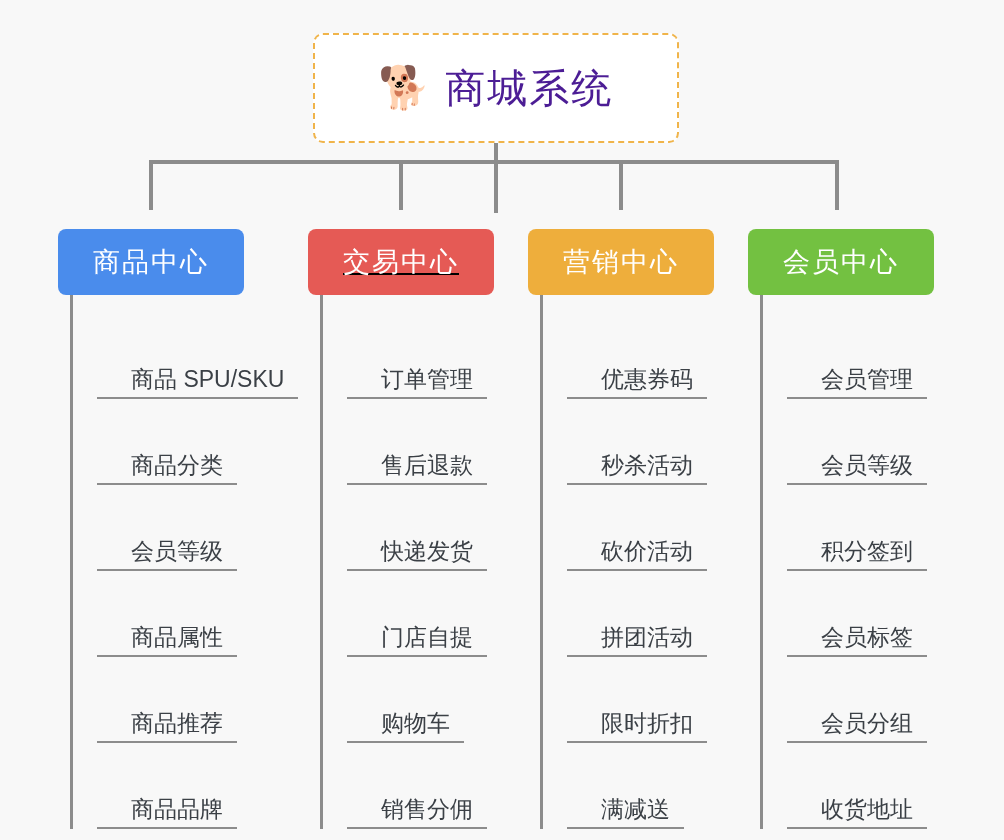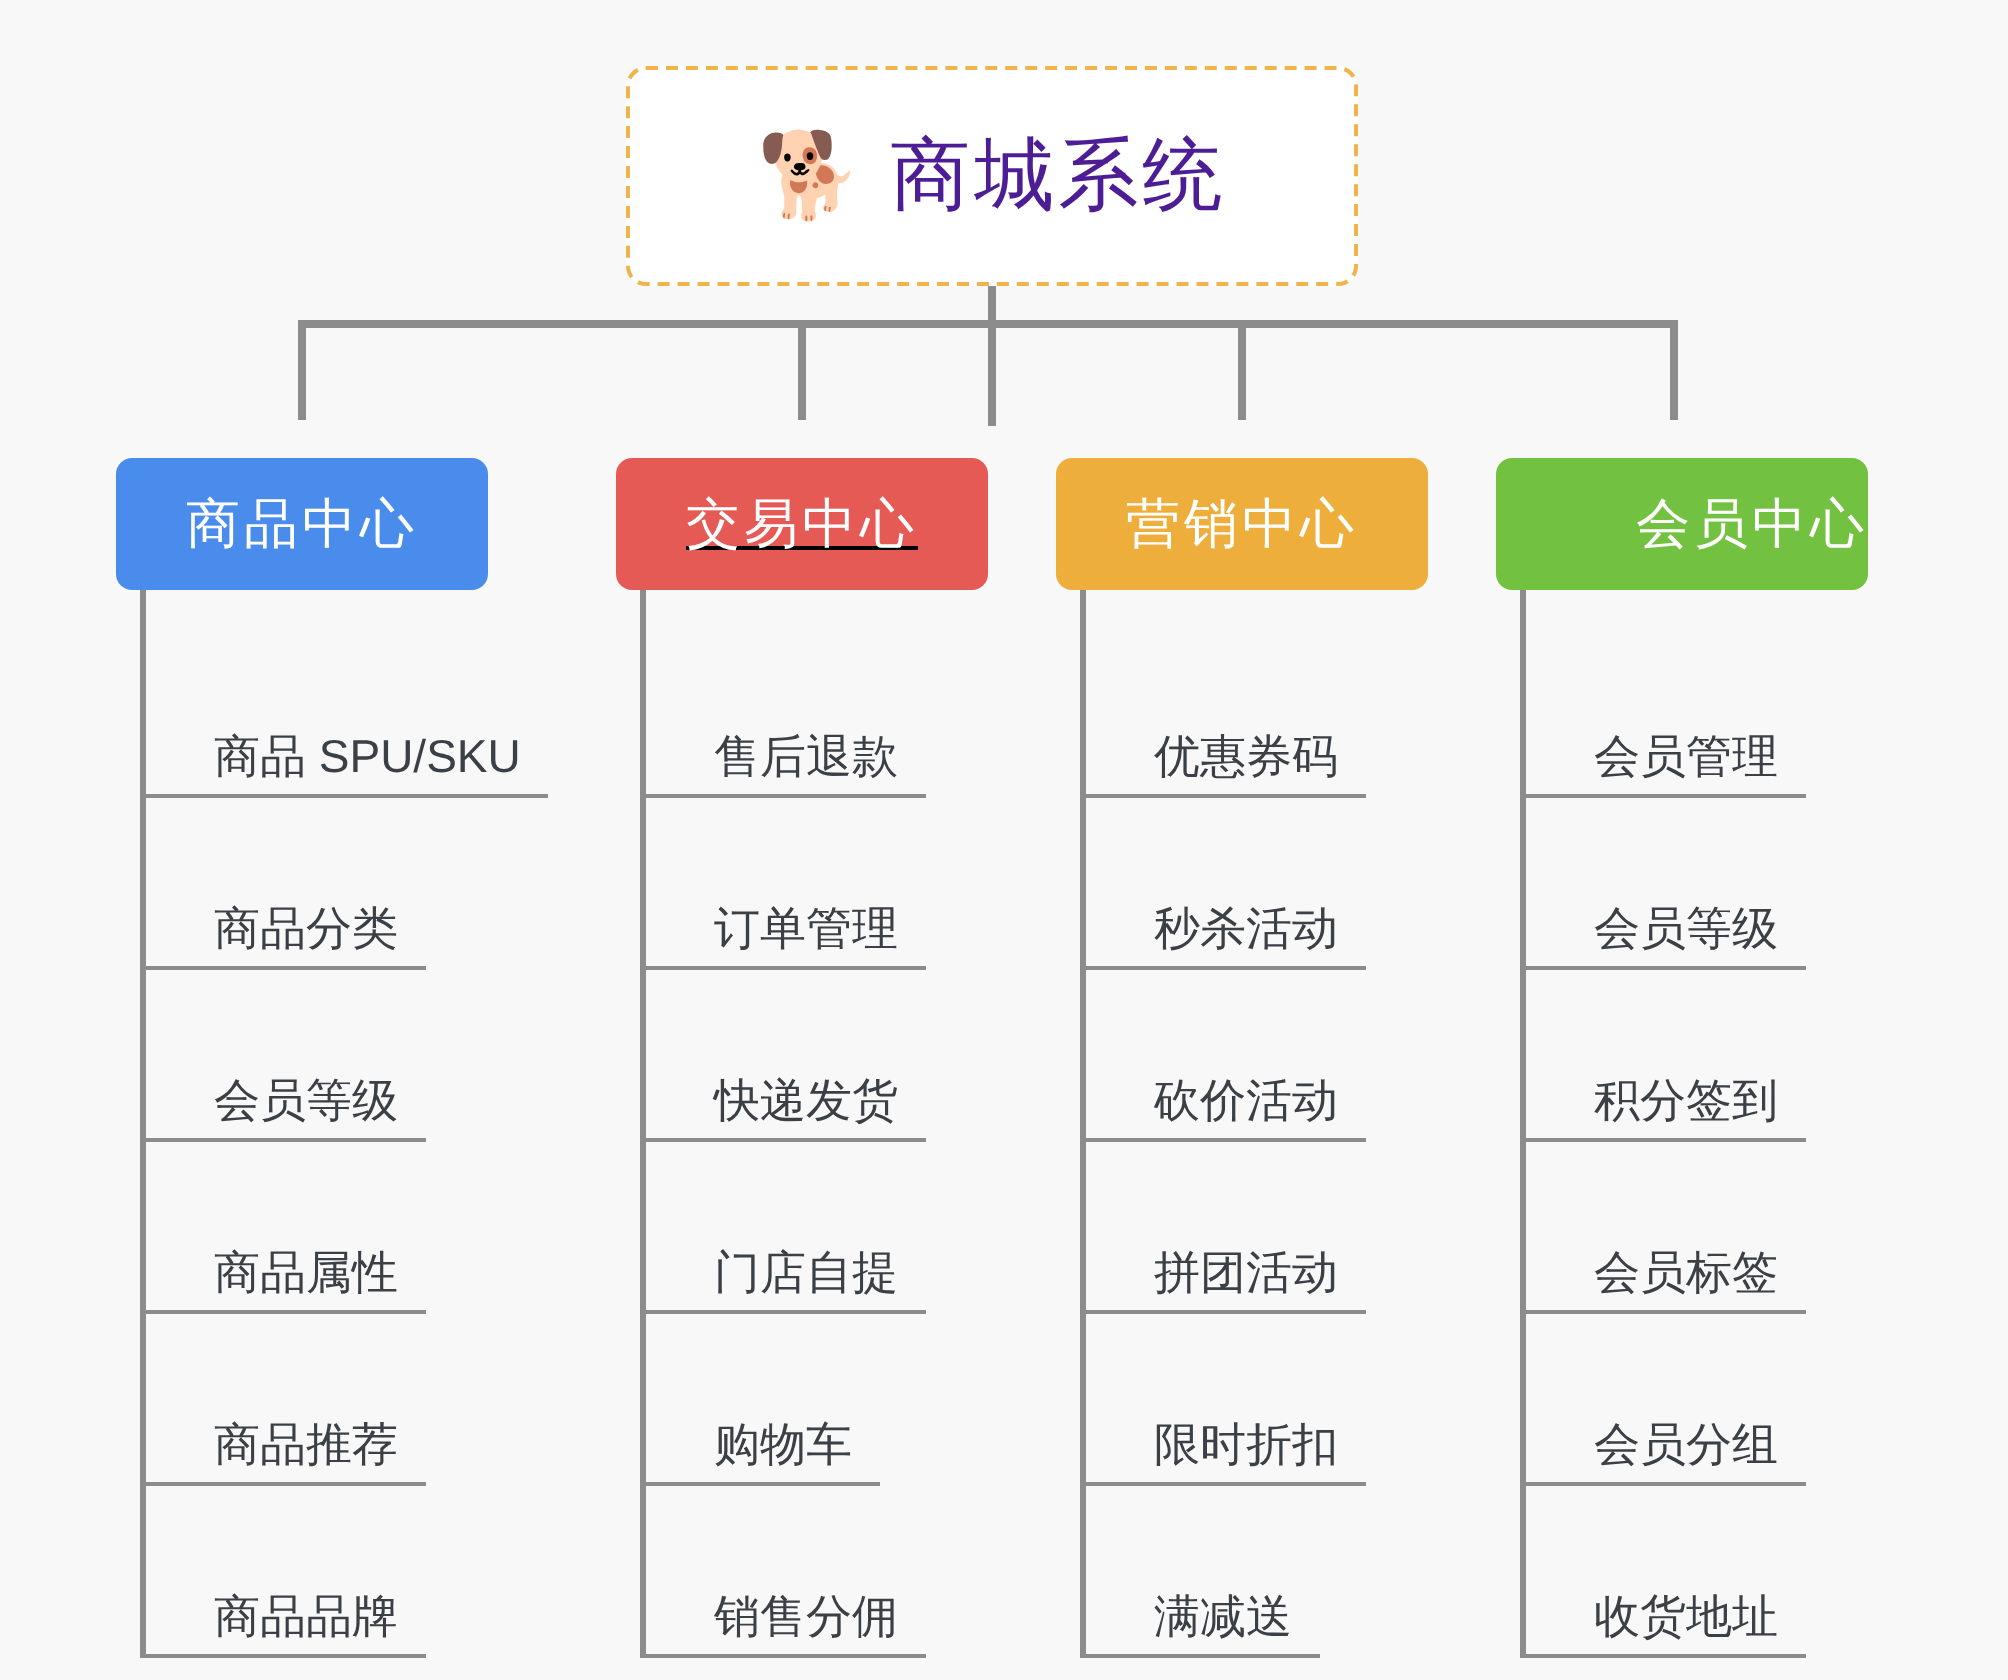--- a/index.html
+++ b/index.html
@@ -85,20 +85,21 @@
     line-height: 1;
     white-space: nowrap;
   }
 
   
   .leaf-stack {
     position: relative;
     margin-left: 12px;
     border-left: 3px solid #8c8c8c;
     padding-top: 18px;
+    padding-left: 24px;
   }
   .leaf-item {
     position: relative;
     height: 86px;
     display: flex;
     align-items: flex-end;
     box-sizing: border-box;
   }
   .leaf-inner {
     display: inline-block;
@@ -154,24 +155,24 @@
         </div>
     </div>
   </div>
 
   <div class="column col-2">
     <div class="cat-box" style="background:#e55a55;text-decoration:underline;">
       <span class="cat-label">交易中心</span>
     </div>
     <div class="leaf-stack">
       <div class="leaf-item">
+          <span class="leaf-inner"><span class="leaf-label">订单管理</span></span>
+        </div>
+      <div class="leaf-item">
           <span class="leaf-inner"><span class="leaf-label">售后退款</span></span>
-        </div>
-      <div class="leaf-item">
-          <span class="leaf-inner"><span class="leaf-label">订单管理</span></span>
         </div>
       <div class="leaf-item">
           <span class="leaf-inner"><span class="leaf-label">快递发货</span></span>
         </div>
       <div class="leaf-item">
           <span class="leaf-inner"><span class="leaf-label">门店自提</span></span>
         </div>
       <div class="leaf-item">
           <span class="leaf-inner"><span class="leaf-label">购物车</span></span>
         </div>
@@ -201,21 +202,21 @@
       <div class="leaf-item">
           <span class="leaf-inner"><span class="leaf-label">限时折扣</span></span>
         </div>
       <div class="leaf-item">
           <span class="leaf-inner"><span class="leaf-label">满减送</span></span>
         </div>
     </div>
   </div>
 
   <div class="column col-4">
-    <div class="cat-box" style="background:#73c141;justify-content:flex-end;">
+    <div class="cat-box" style="background:#73c141;">
       <span class="cat-label">会员中心</span>
     </div>
     <div class="leaf-stack">
       <div class="leaf-item">
           <span class="leaf-inner"><span class="leaf-label">会员管理</span></span>
         </div>
       <div class="leaf-item">
           <span class="leaf-inner"><span class="leaf-label">会员等级</span></span>
         </div>
       <div class="leaf-item">

